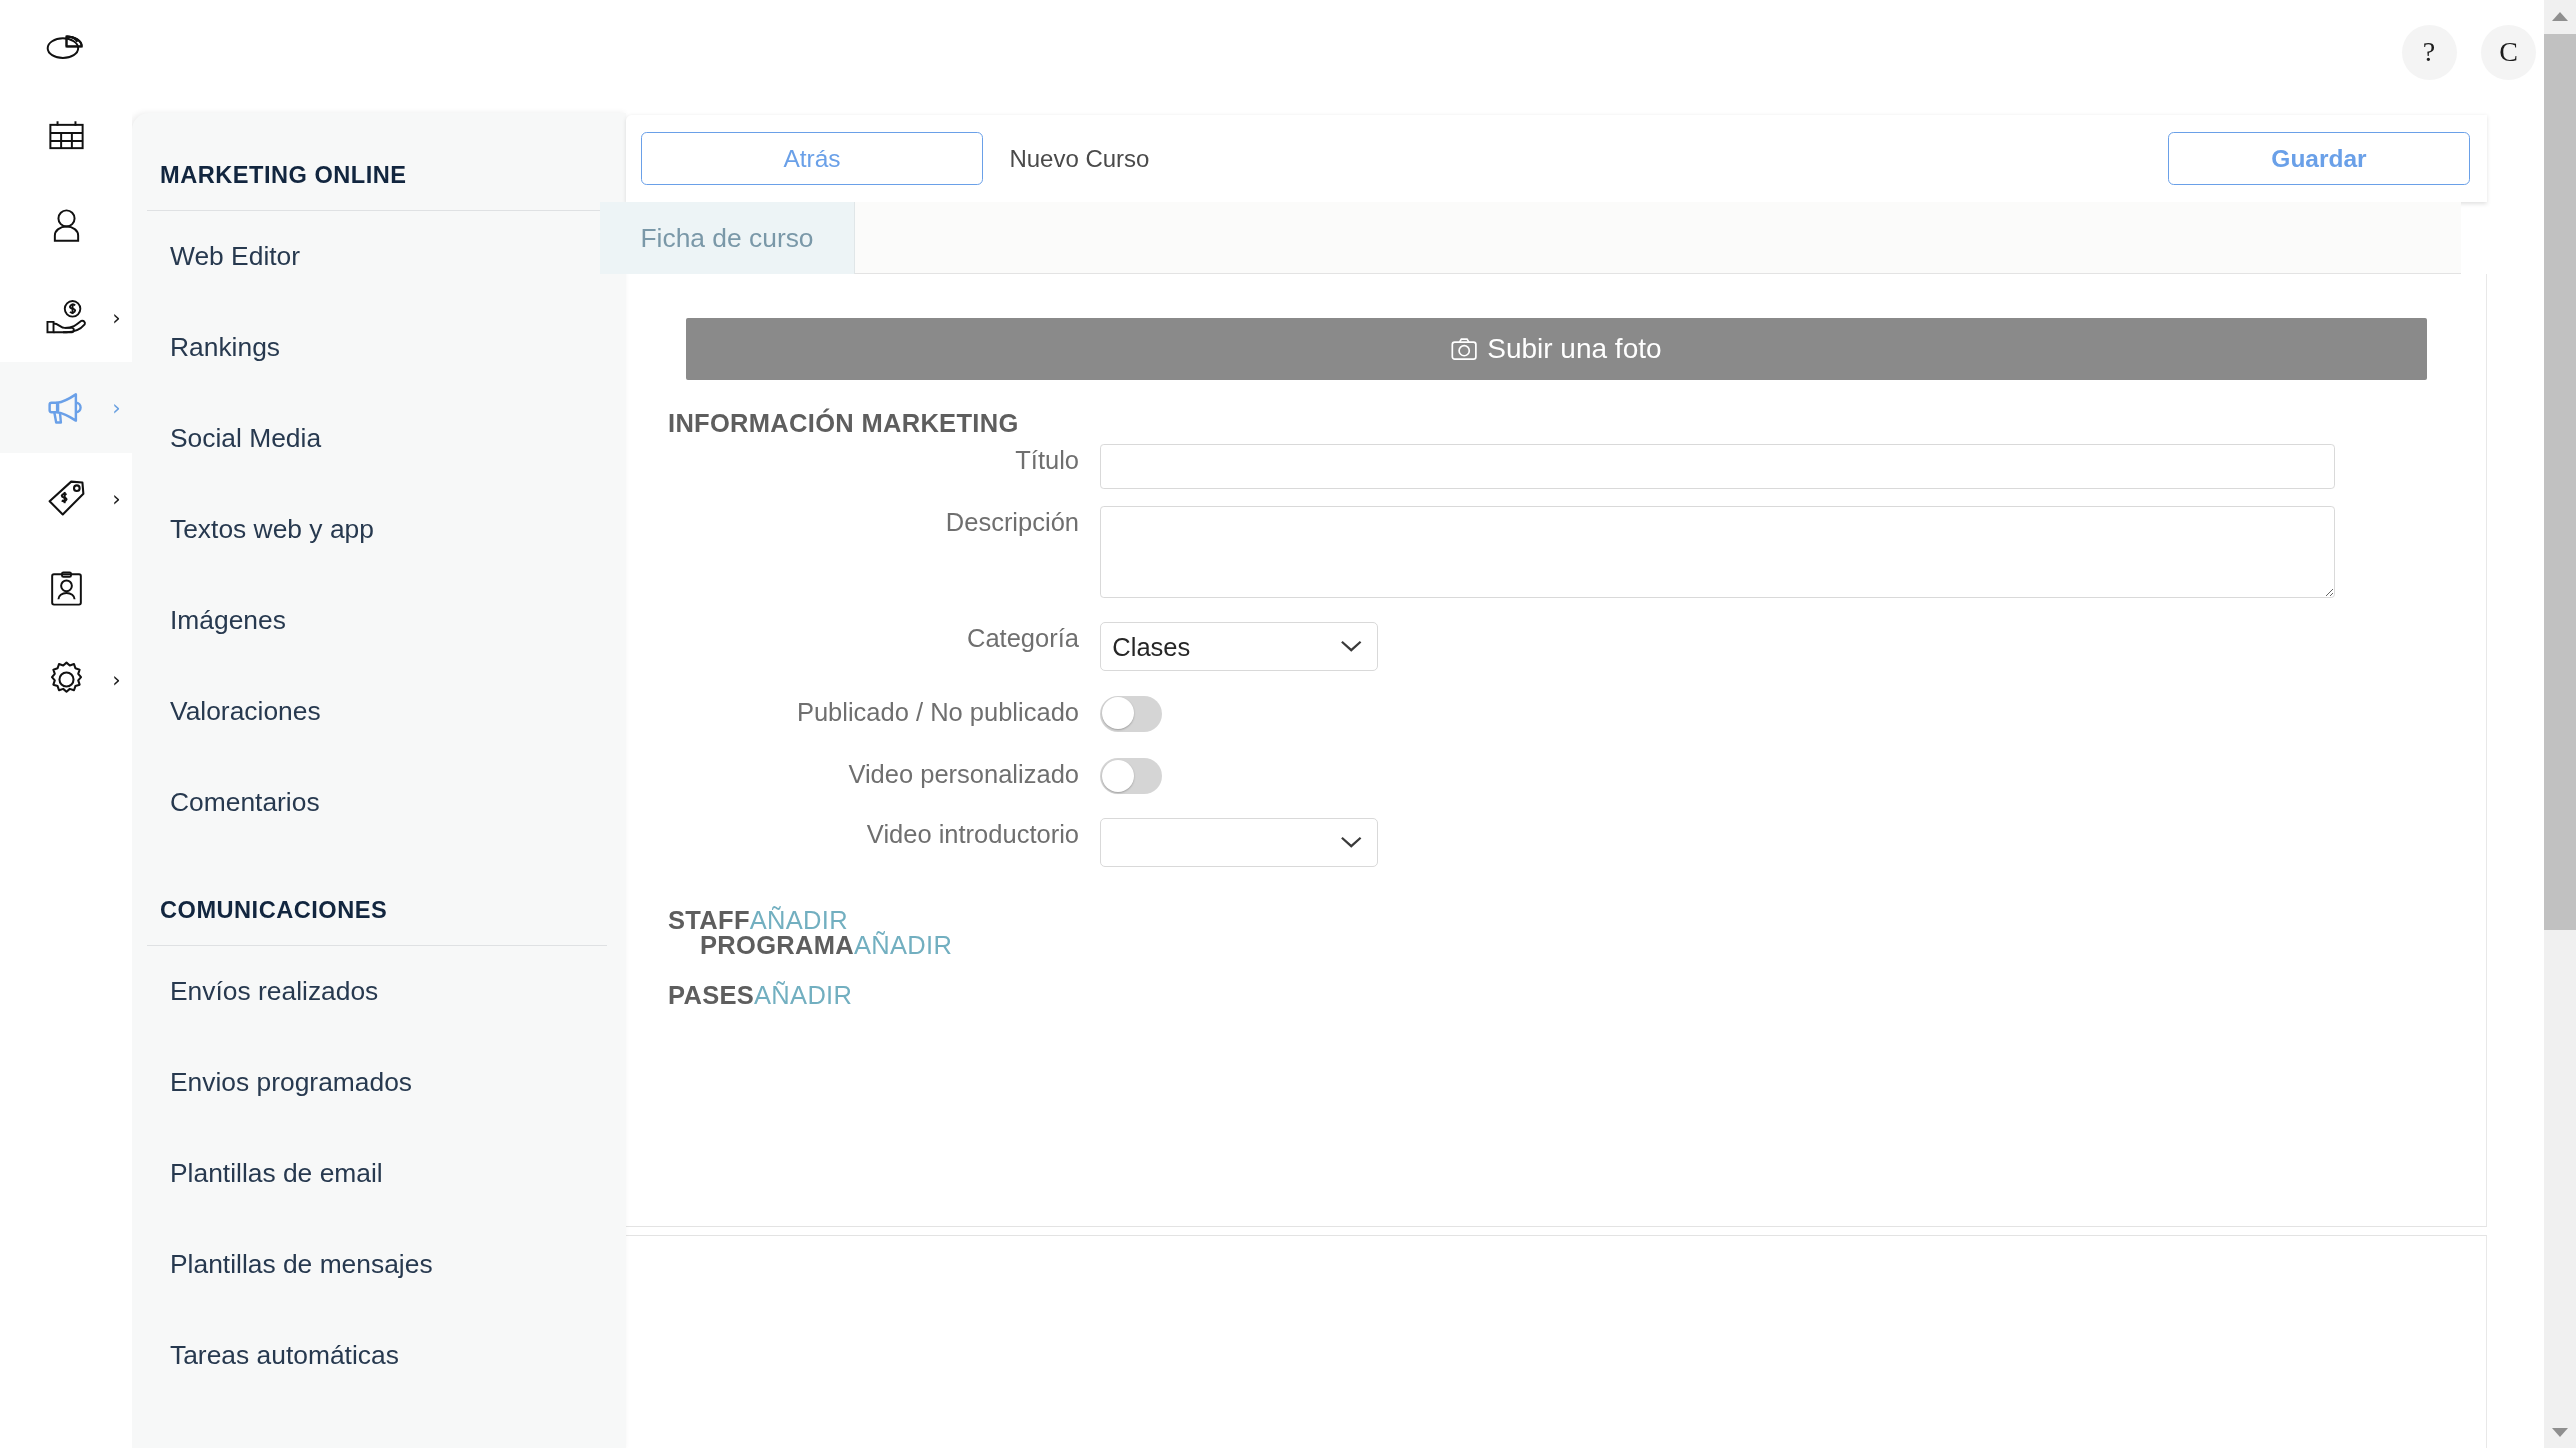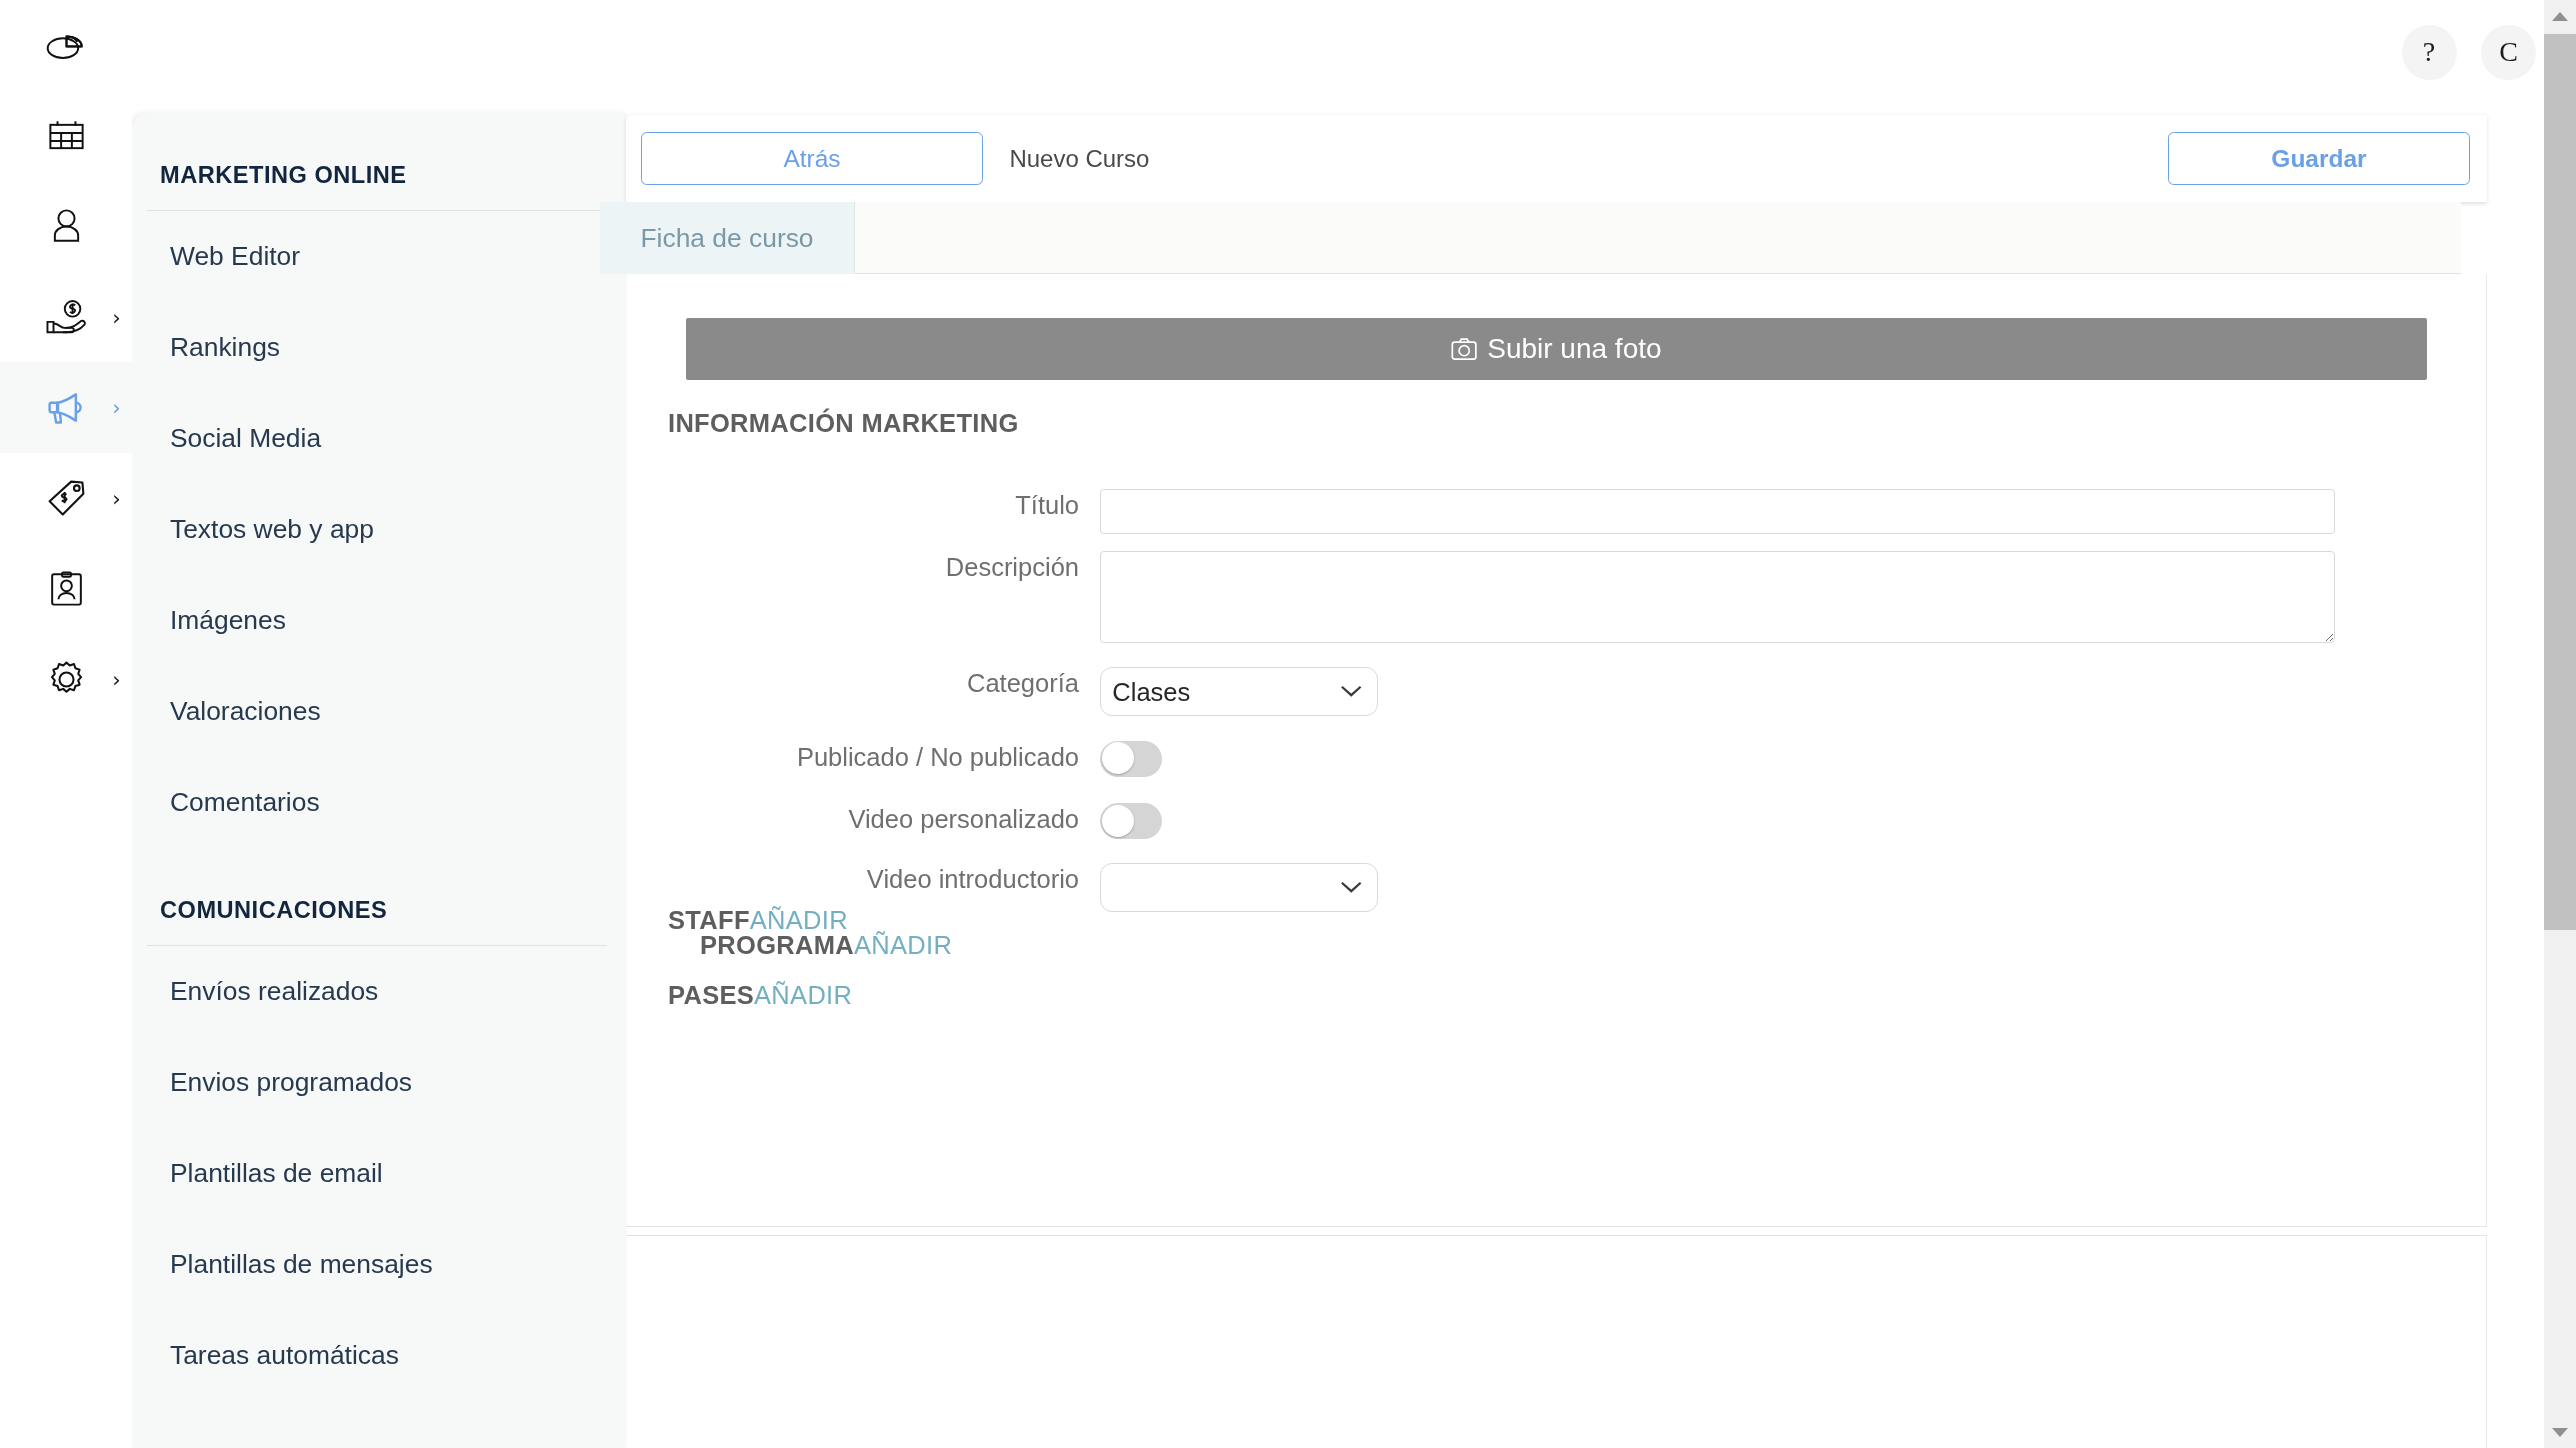--- a/index.html
+++ b/index.html
@@ -277,21 +277,21 @@
   }
   .sel-wrap {
     position: relative;
     width: 278px;
     height: 49px;
   }
   .sel {
     width: 278px;
     height: 49px;
     border: 0.9px solid #d9d9d9;
-    border-radius: 12px;
+    border-radius: 5px;
     background: #fff;
     font-size: 25.5px;
     padding: 0 38px 0 11.3px;
     color: #262626;
     font-family: "Liberation Sans", sans-serif;
     appearance: none;
     -webkit-appearance: none;
     outline: none;
     cursor: pointer;
   }
@@ -547,21 +547,21 @@
           <circle cx="14" cy="14.5" r="5.4"></circle>
         </svg>
       </span>
       <span>Subir una foto</span>
     </div>
 
     <div class="section-title" id="sec-info">INFORMACIÓN MARKETING</div>
 
     <div class="form">
 
-      <div class="frow" style="margin-top:45px;">
+      <div class="frow" style="">
         <div class="flabel">Título</div>
         <div class="fctl">
           <input class="inp" type="text" value="" style="">
         </div>
       </div>
 
       <div class="frow" style="margin-top:17px;">
         <div class="flabel">Descripción</div>
         <div class="fctl">
           <textarea class="txta" style=""></textarea>

